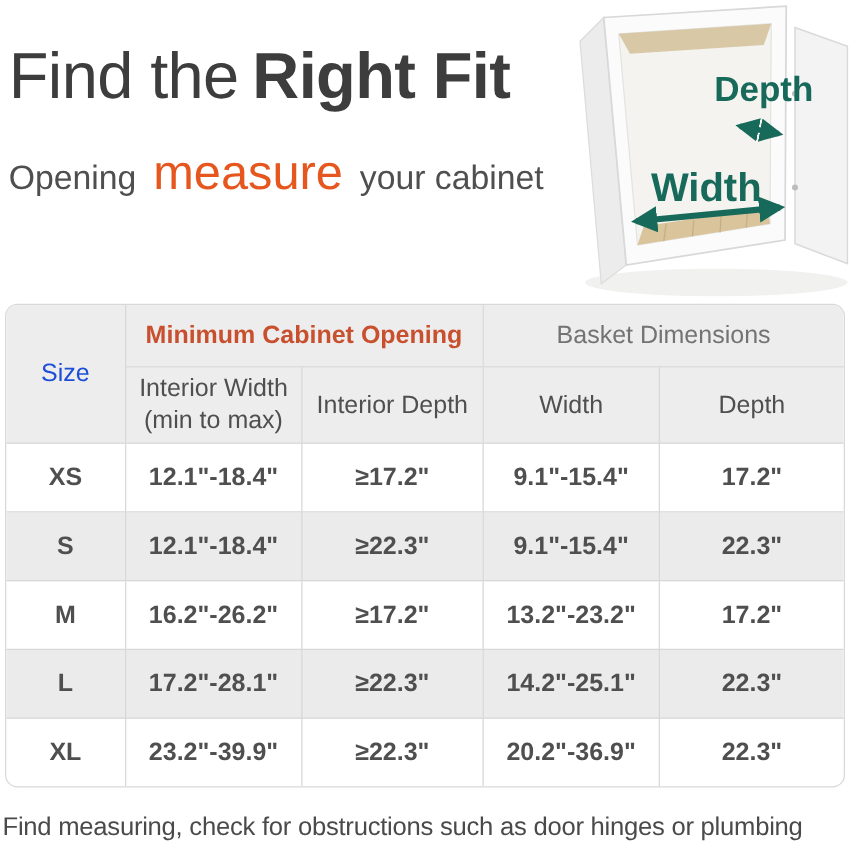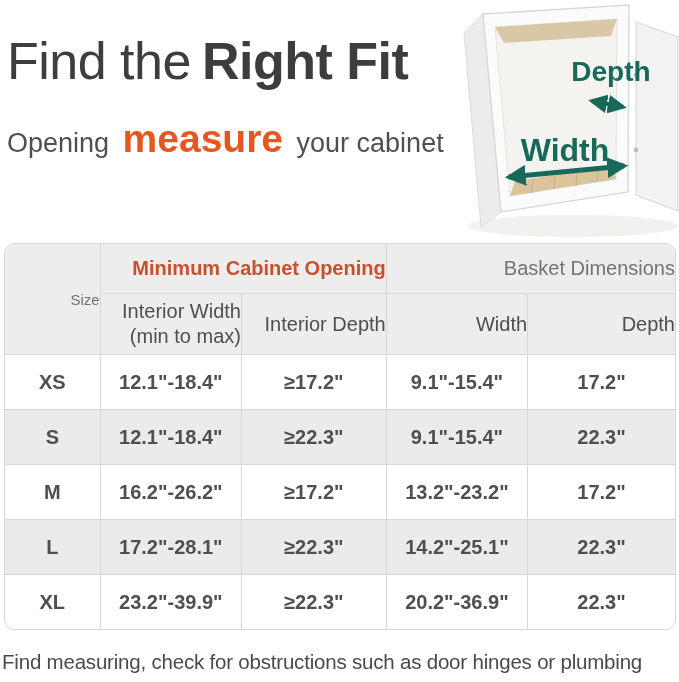--- a/index.html
+++ b/index.html
@@ -16,44 +16,44 @@
     font-size:52px; line-height:1.1; color:#3d3d3d; letter-spacing:-0.5px;
     white-space:nowrap;
   }
   .title .light { font-weight:400; }
   .title .bold  { font-weight:700; margin-left:11px; }
 
   
   .subtitle { position:absolute; left:7px; top:116px; color:#4f4f4f; }
   .subtitle .line1 { font-size:27px; line-height:46px; white-space:nowrap; }
   .subtitle .highlight {
-    font-size:39px; font-weight:700; color:#E6571F;
+    font-size:39px; font-weight:400; color:#E6571F;
     margin:0 6px; vertical-align:baseline;text-align:center;
   }
   .subtitle .line2 { font-size:27px; line-height:33px; }
 
   
   .cabinet { position:absolute; top:0; right:0; width:224px; height:243px; }
 
   
   .table-wrap {
     position:absolute; left:4px; top:243px; width:670px;
     border:1px solid #d8d8d8; border-radius:10px; overflow:hidden;
     background:#ffffff;
   }
   table.fit { width:100%; border-collapse:collapse; font-size:20px; color:#4f4f4f; }
   .fit th, .fit td {
     border:1px solid #d8d8d8; text-align:center; vertical-align:middle;
     font-weight:400; padding:0;
   }
-  .fit thead th { background:#ededed;text-align:right; }
+  .fit thead th { background:#ededed; }
   .fit .group-row th { height:49px; }
   .fit .group-mco { color:#C8502E; font-weight:700; }
   .fit .group-bd  { color:#737373; }
-  .fit .size-head { font-size:15px; color:#737373; }
+  .fit .size-head { font-size:20px; color:#1d4ed8; }
   .fit .sub-row th { height:60px; line-height:1.25; }
   .fit tbody td { height:54px;font-weight:bold; }
   .fit tbody tr:nth-child(even) td { background:#ebebeb; }
   
   .fit tr > *:first-child { border-left:0; }
   .fit tr > *:last-child  { border-right:0; }
   .fit thead tr:first-child > * { border-top:0; }
   .fit tbody tr:last-child > *  { border-bottom:0; }
 
   

